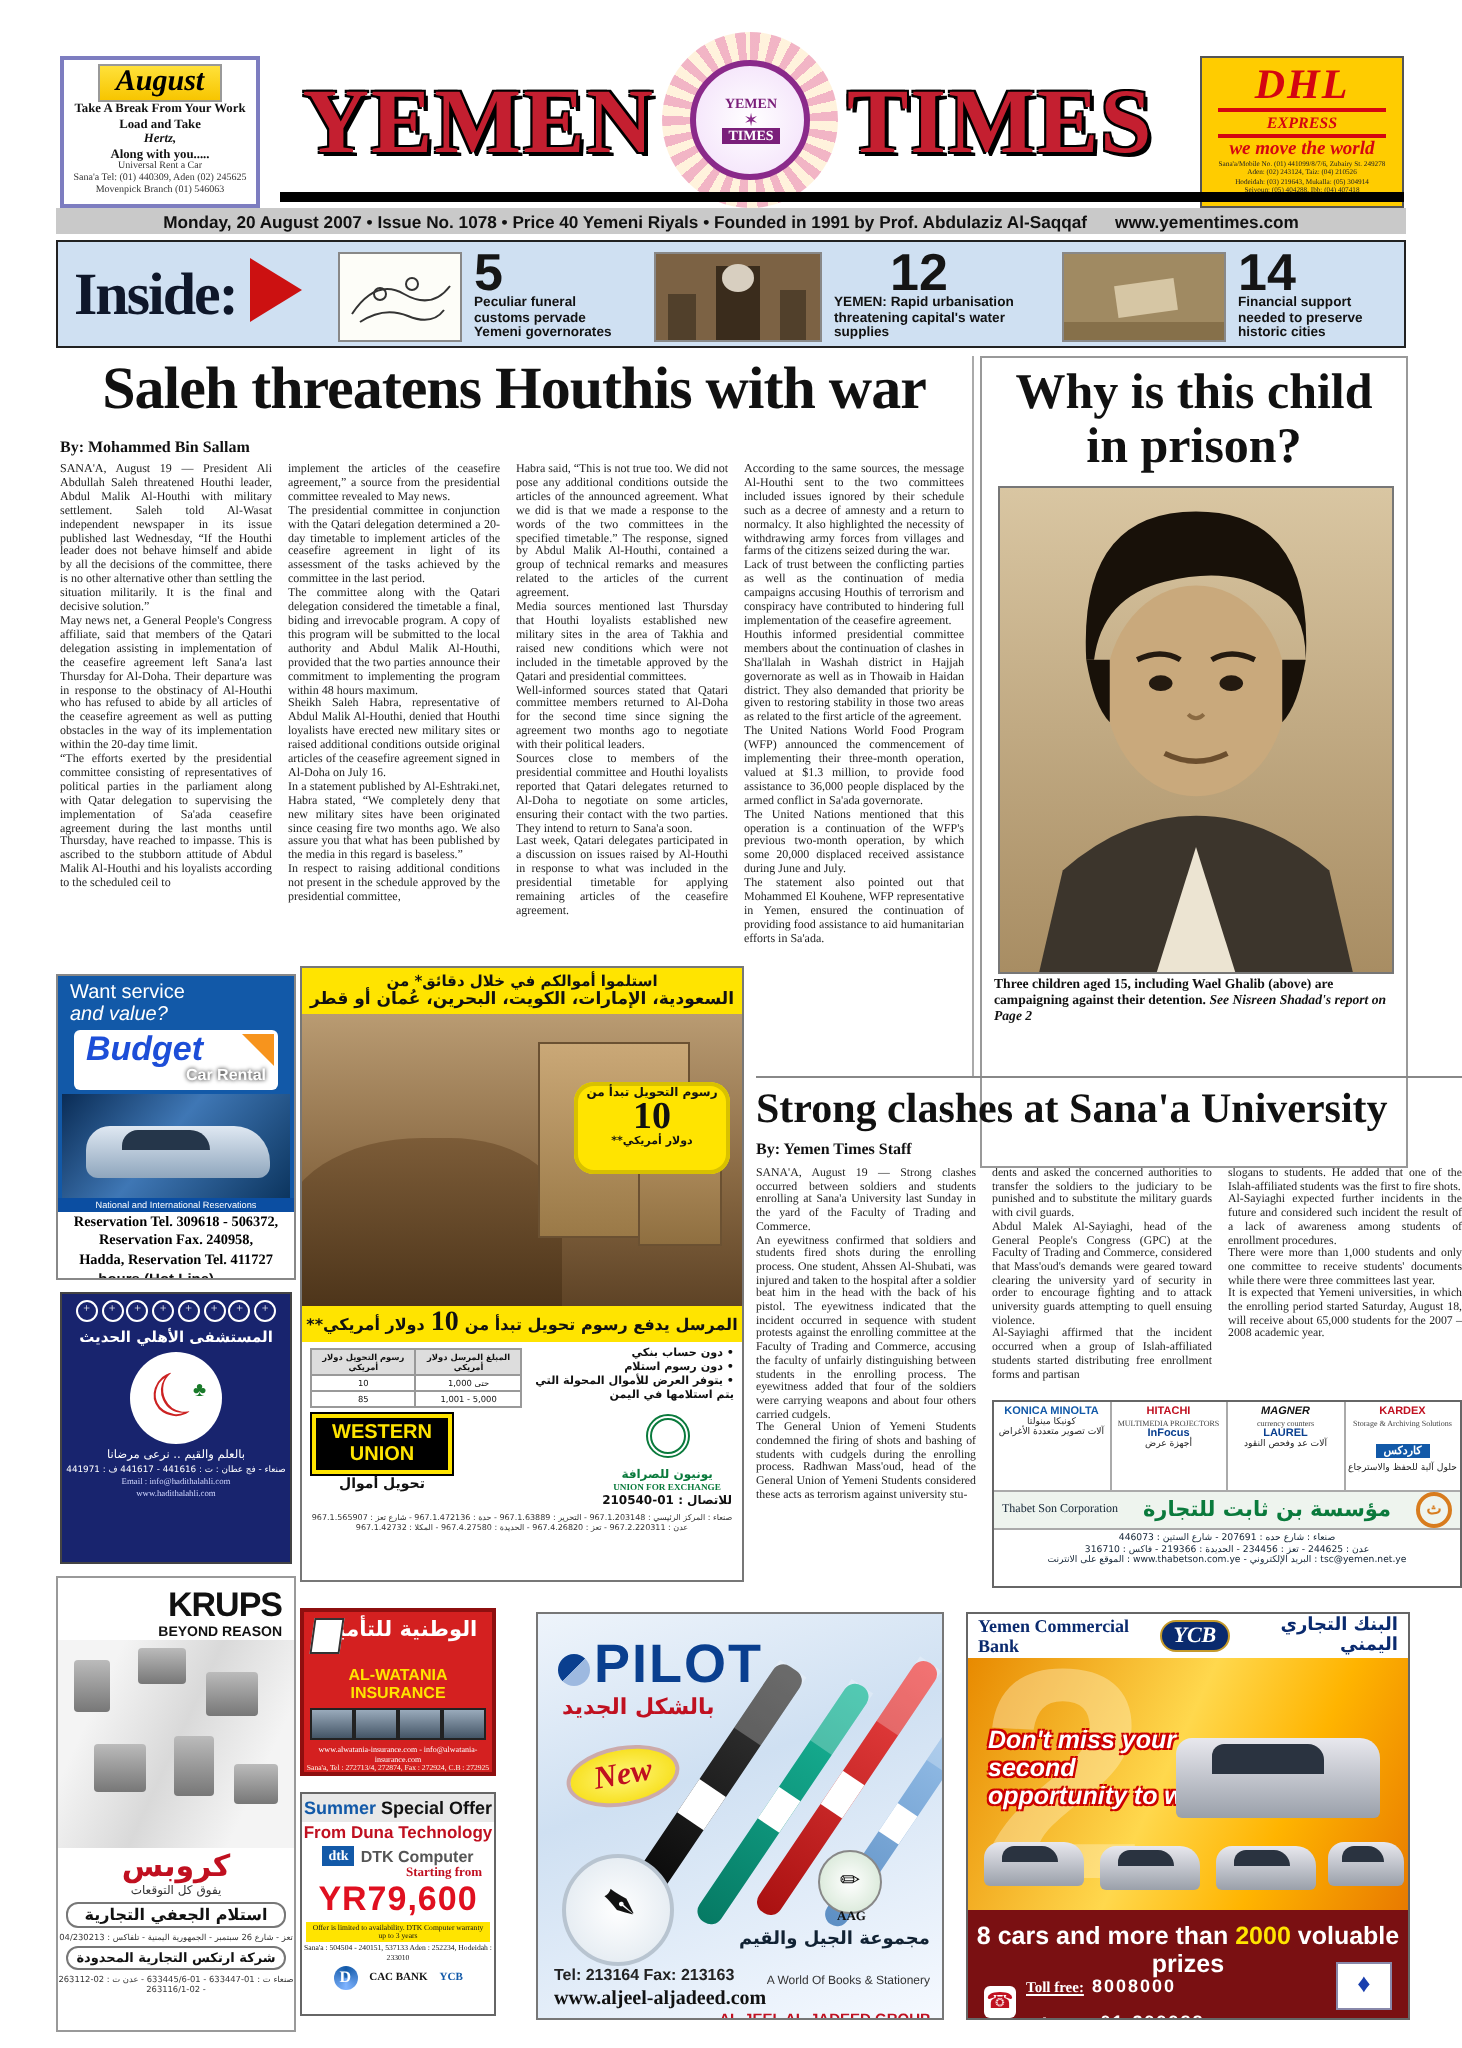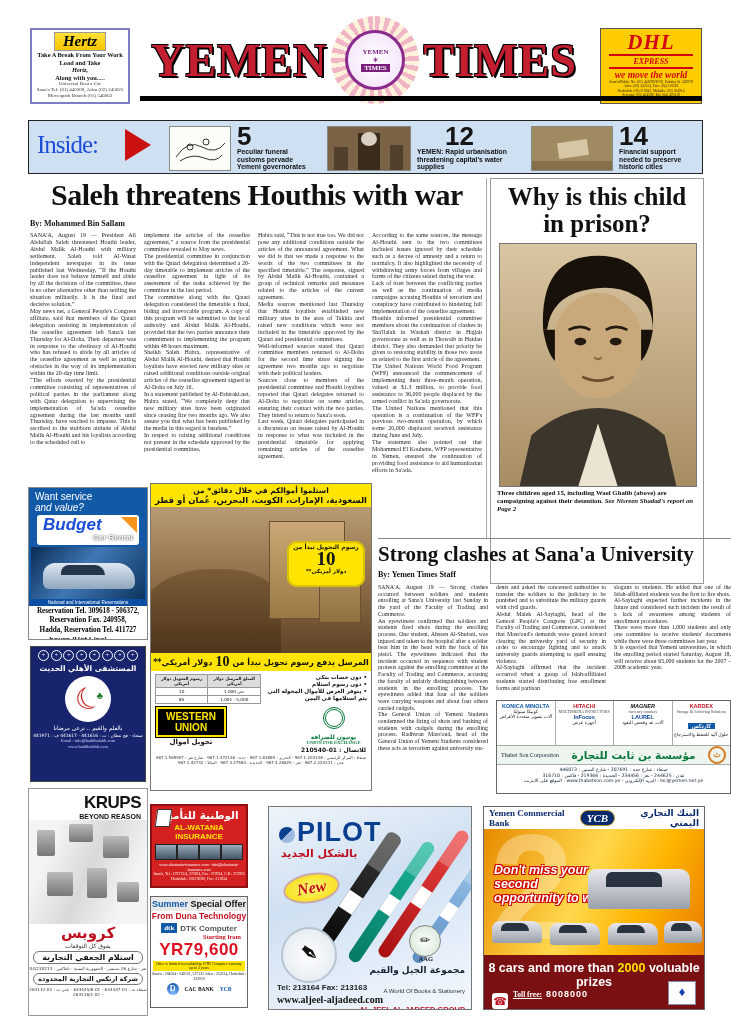--- a/index.html
+++ b/index.html
@@ -32,21 +32,21 @@
   #dhl .bar{height:2px;background:#d40511;margin:1px 6px;}
   #dhl .ex{color:#d40511;font-style:italic;font-weight:bold;font-size:8px;}
   #dhl .slog{color:#d40511;font-style:italic;font-weight:bold;font-size:9.5px;line-height:10px;}
   #dhl .c{font-size:3.6px;line-height:4.4px;color:#222;}
   #blackbar{left:140px;top:96px;width:562px;height:5px;background:#000;}
   #dateline{left:28px;top:104px;width:675px;height:13px;background:#c9c9c9;display:flex;align-items:center;justify-content:center;
     font-size:8.6px;font-weight:bold;}
   #dateline .web{margin-left:14px;}
   
   #inside{left:28px;top:120px;width:675px;height:54px;background:#cfe0f2;border:1.5px solid #222;box-sizing:border-box;}
-  #inside .label{position:absolute;left:8px;top:10px;font-size:25px;font-weight:400;letter-spacing:-1px;color:#1d4ed8;}
+  #inside .label{position:absolute;left:8px;top:10px;font-size:30px;font-weight:700;letter-spacing:-1px;color:#0f172a;}
   #inside .tri{position:absolute;left:96px;top:8px;width:0;height:0;border-left:26px solid #cc1111;border-top:16px solid transparent;border-bottom:16px solid transparent;}
   .insimg{position:absolute;top:5px;height:43px;border:1px solid #888;}
   .inspage{position:absolute;top:0px;font-size:26px;font-weight:900;color:#151515;font-family:"Liberation Sans",sans-serif;}
   .inscap{position:absolute;top:27px;font-size:6.8px;font-weight:bold;line-height:7.6px;font-family:"Liberation Sans",sans-serif;}
   
   #leadhead{left:28px;top:178px;width:458px;font-size:30px;font-weight:bold;letter-spacing:-.5px;white-space:nowrap;text-align:center;}
   #leadby{left:30px;top:219px;}
   .vrule{width:1px;background:#aaa;}
   
   #prisonbox{left:490px;top:178px;width:214px;height:406px;border:1px solid #999;box-sizing:border-box;background:#fff;}
@@ -120,21 +120,21 @@
   #wu .ufe{text-align:center;}
   #wu .ufecirc{display:inline-block;width:16px;height:16px;border:3px double #0a7a3c;border-radius:50%;}
   #wu .ufear{font-size:6px;font-weight:bold;color:#0a7a3c;}
   #wu .ufeen{font-size:4.6px;font-weight:bold;color:#0a7a3c;}
   #wu .call{font-size:6px;font-weight:bold;margin-top:1px;}
   #wu .fine{font-size:4px;line-height:5px;color:#333;padding:2px 4px;text-align:center;}
   
   #watania{left:150px;top:804px;width:98px;height:84px;background:#d42020;border:2px solid #8e0f0f;box-sizing:border-box;text-align:center;overflow:hidden;}
   #watania .nm{color:#fff;font-weight:bold;font-size:10.5px;padding-top:3px;}
   #watania .logo{position:absolute;left:4px;top:3px;width:13px;height:16px;background:#fff;border:1px solid #333;transform:skewX(-8deg);}
-  #watania .en{color:#ffe400;font-weight:900;font-size:8px;font-family:"Liberation Sans",sans-serif;margin-top:2px;}
+  #watania .en{color:#ffe400;font-weight:900;font-size:8px;font-family:"Liberation Sans",sans-serif;margin-top:12px;}
   #watania .strip{display:flex;justify-content:space-around;margin:3px 3px 0;}
   #watania .ph{width:20px;height:14px;background:linear-gradient(#9ab,#456);border:1px solid #222;}
   #watania .web{color:#fff;font-size:4px;margin-top:2px;}
   #watania .c{color:#ffe;font-size:3.8px;line-height:4.6px;}
   
   #duna{left:150px;top:896px;width:98px;height:112px;border:1px solid #666;box-sizing:border-box;background:#fff;text-align:center;overflow:hidden;}
   #duna .h{background:#e8e8e8;font-family:"Liberation Sans",sans-serif;font-weight:900;font-size:9px;padding:2px 0;}
   #duna .h .b{color:#1259a8;}
   #duna .from{color:#c01020;font-weight:900;font-size:8.5px;font-family:"Liberation Sans",sans-serif;}
   #duna .dtkrow{display:flex;align-items:center;gap:3px;justify-content:center;margin-top:2px;}
@@ -199,21 +199,21 @@
   #ycb .tfl{font-size:7.5px;font-weight:bold;text-decoration:underline;}
   #ycb .tfn{font-size:9px;font-weight:900;font-family:"Liberation Sans",sans-serif;letter-spacing:1px;}
   #ycb .dia{position:absolute;right:8px;top:26px;width:26px;height:22px;background:#fff;border:1px solid #88a;text-align:center;color:#1a3fae;font-size:13px;line-height:20px;}
 </style>
 </head>
 <body>
 
 <div id="page">
 
   <div class="abs" id="hertz">
-    <span class="logo">Hertz</span>
+    <span class="logo">August</span>
     <div class="t">Take A Break From Your Work</div>
     <div class="t">Load and Take</div>
     <div class="t" style="font-style:italic">Hertz,</div>
     <div class="t">Along with you.....</div>
     <div class="s">Universal Rent a Car</div>
     <div class="s">Sana'a Tel: (01) 440309, Aden (02) 245625</div>
     <div class="s">Movenpick Branch (01) 546063</div>
   </div>
 
   <div class="abs" id="mast">
@@ -236,20 +236,24 @@
     <div class="bar"></div>
     <div class="slog">we move the world</div>
     <div class="c">Sana'a/Mobile No. (01) 441099/8/7/6, Zubairy St. 249278</div>
     <div class="c">Aden: (02) 243124, Taiz: (04) 210526</div>
     <div class="c">Hodeidah: (03) 219643, Mukalla: (05) 304914</div>
     <div class="c">Seiyoun: (05) 404288, Ibb: (04) 407418</div>
   </div>
 
   <div class="abs" id="blackbar"></div>
 
+  <div class="abs sans" id="dateline">
+    <span>Monday, 20 August 2007 • Issue No. 1078 • Price 40 Yemeni Riyals • Founded in 1991 by Prof. Abdulaziz Al-Saqqaf</span>
+    <span class="web">www.yementimes.com</span>
+  </div>
 
   <div class="abs" id="inside">
     <span class="label">Inside:</span>
     <span class="tri"></span>
 
     <span class="insimg" style="left:140px;width:60px;background:#fdfdf8;">
       <svg width="100%" height="100%" viewBox="0 0 60 43" preserveAspectRatio="none">
         <path d="M6,30 Q18,12 32,20 T55,16" stroke="#333" fill="none" stroke-width="1"></path>
         <path d="M10,34 Q22,26 34,31 T52,28" stroke="#333" fill="none" stroke-width="1"></path>
         <circle cx="20" cy="20" r="3" stroke="#333" fill="none"></circle>

